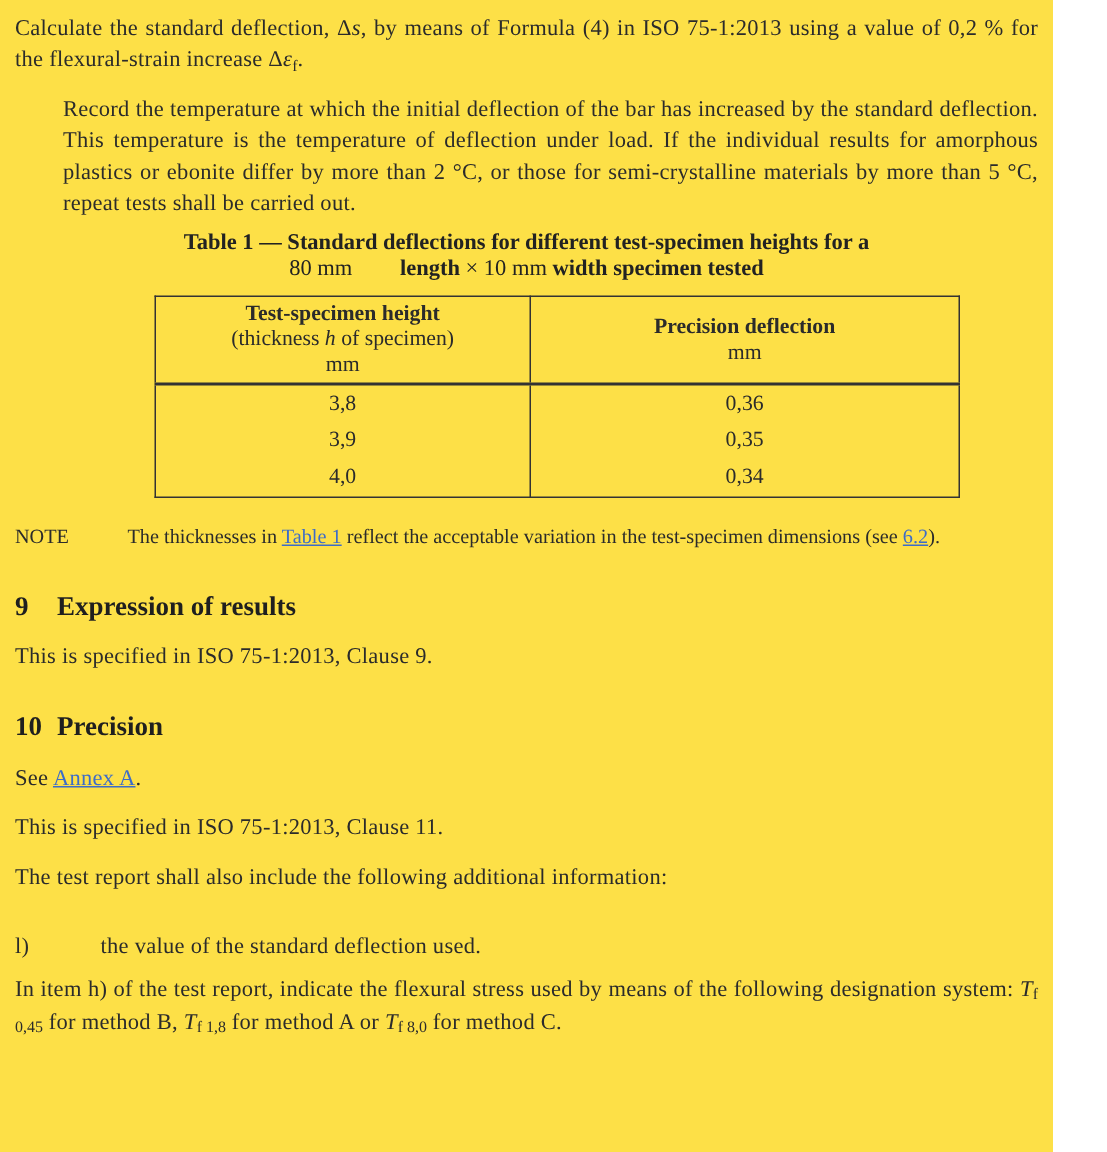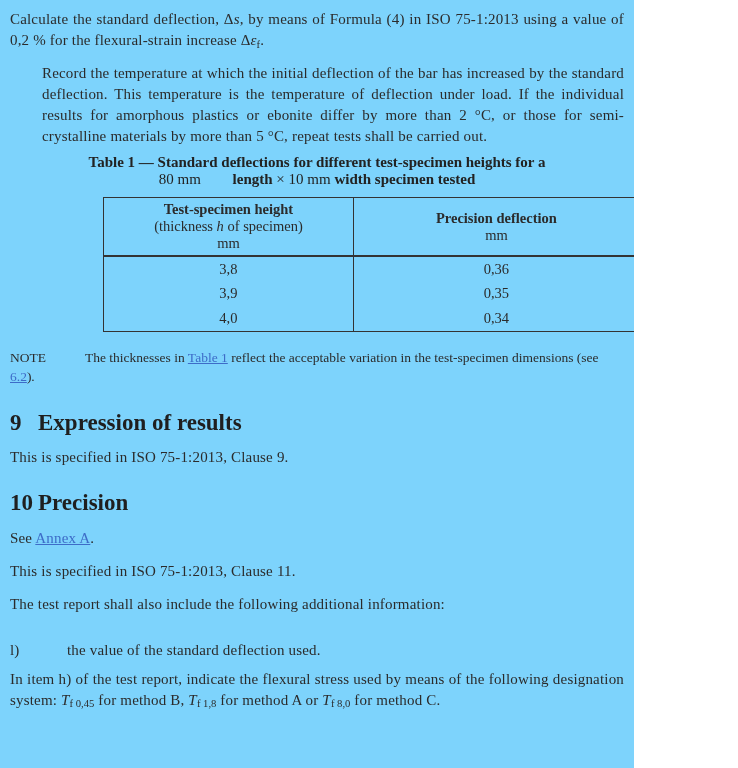--- a/index.html
+++ b/index.html
@@ -1,22 +1,22 @@
 <!DOCTYPE html>
 <html><head>
 <meta charset="utf-8">
 <style>
   html,body { margin:0; padding:0; background:#ffffff; }
   .page {
     position: relative;
-    width: 634px; height: 768px;
+    width: 702px; height: 768px;
     box-sizing: border-box;
     padding: 9px 10px;
     overflow: hidden;
-    background: #7dd3fc;
+    background: #fde047;
     font-family: "Liberation Serif", "DejaVu Serif", serif;
     color: #2b2b2b;
   }
   .body-text {
     margin: 0;
     font-size: 15px;
     line-height: 21px;
     letter-spacing: 0.18px;
   }
   .justify { text-align: justify; }
@@ -57,21 +57,21 @@
   .col-1 { width: 46.5%; }
   .col-2 { width: 53.5%; }
   .note {
     margin-top: 16px;
     font-size: 13.5px;
     line-height: 19px;
   }
   .note-label { display: inline-block; width: 75px; }
   .heading {
     margin: 0;
-    font-size: 23px;
+    font-size: 18px;
     line-height: 22px;
     font-weight: bold;
     color: #1f1f1f;
   }
   .h-num { display: inline-block; min-width: 28px; }
   .mt-h9   { margin-top: 26px; }
   .mt-c9   { margin-top: 13px; }
   .mt-h10  { margin-top: 24px; }
   .mt-see  { margin-top: 14px; }
   .mt-h11  { margin-top: 25px; }

